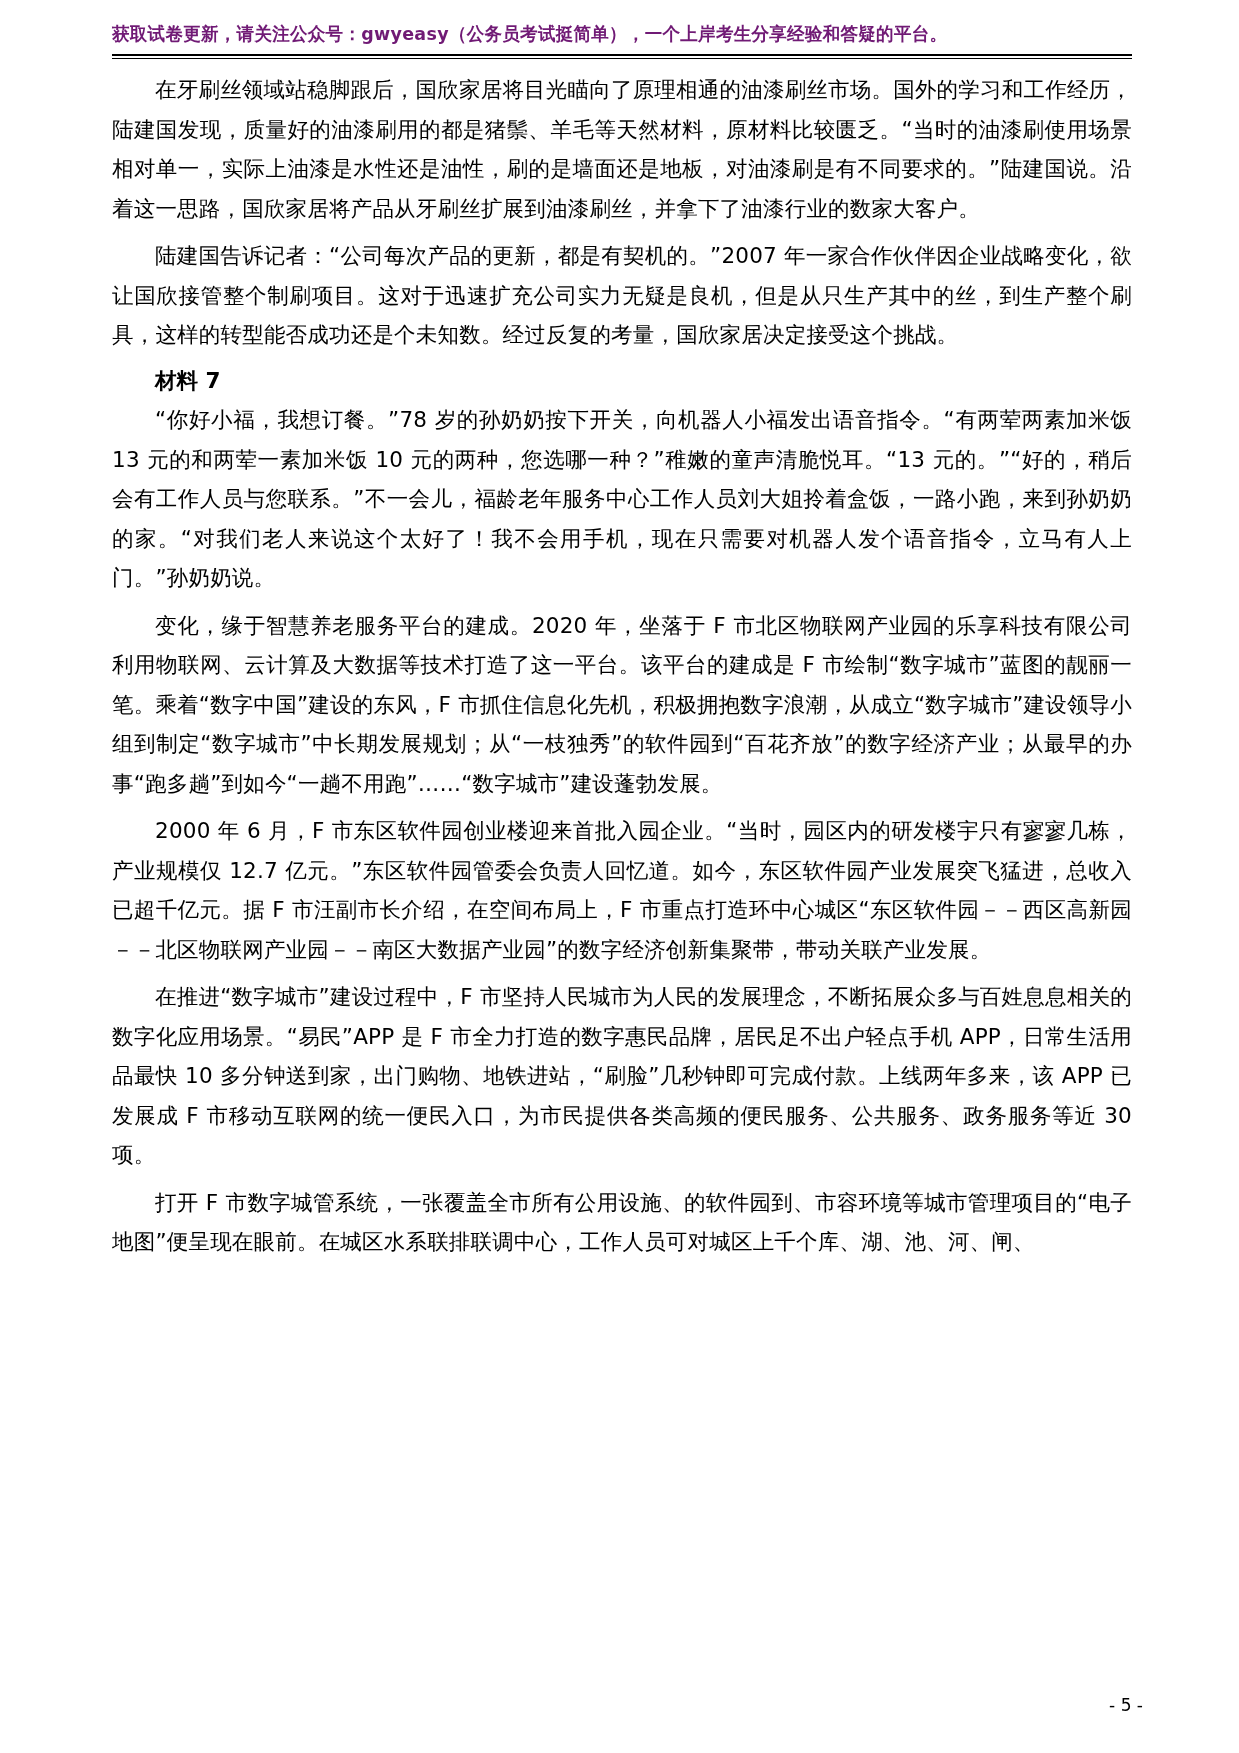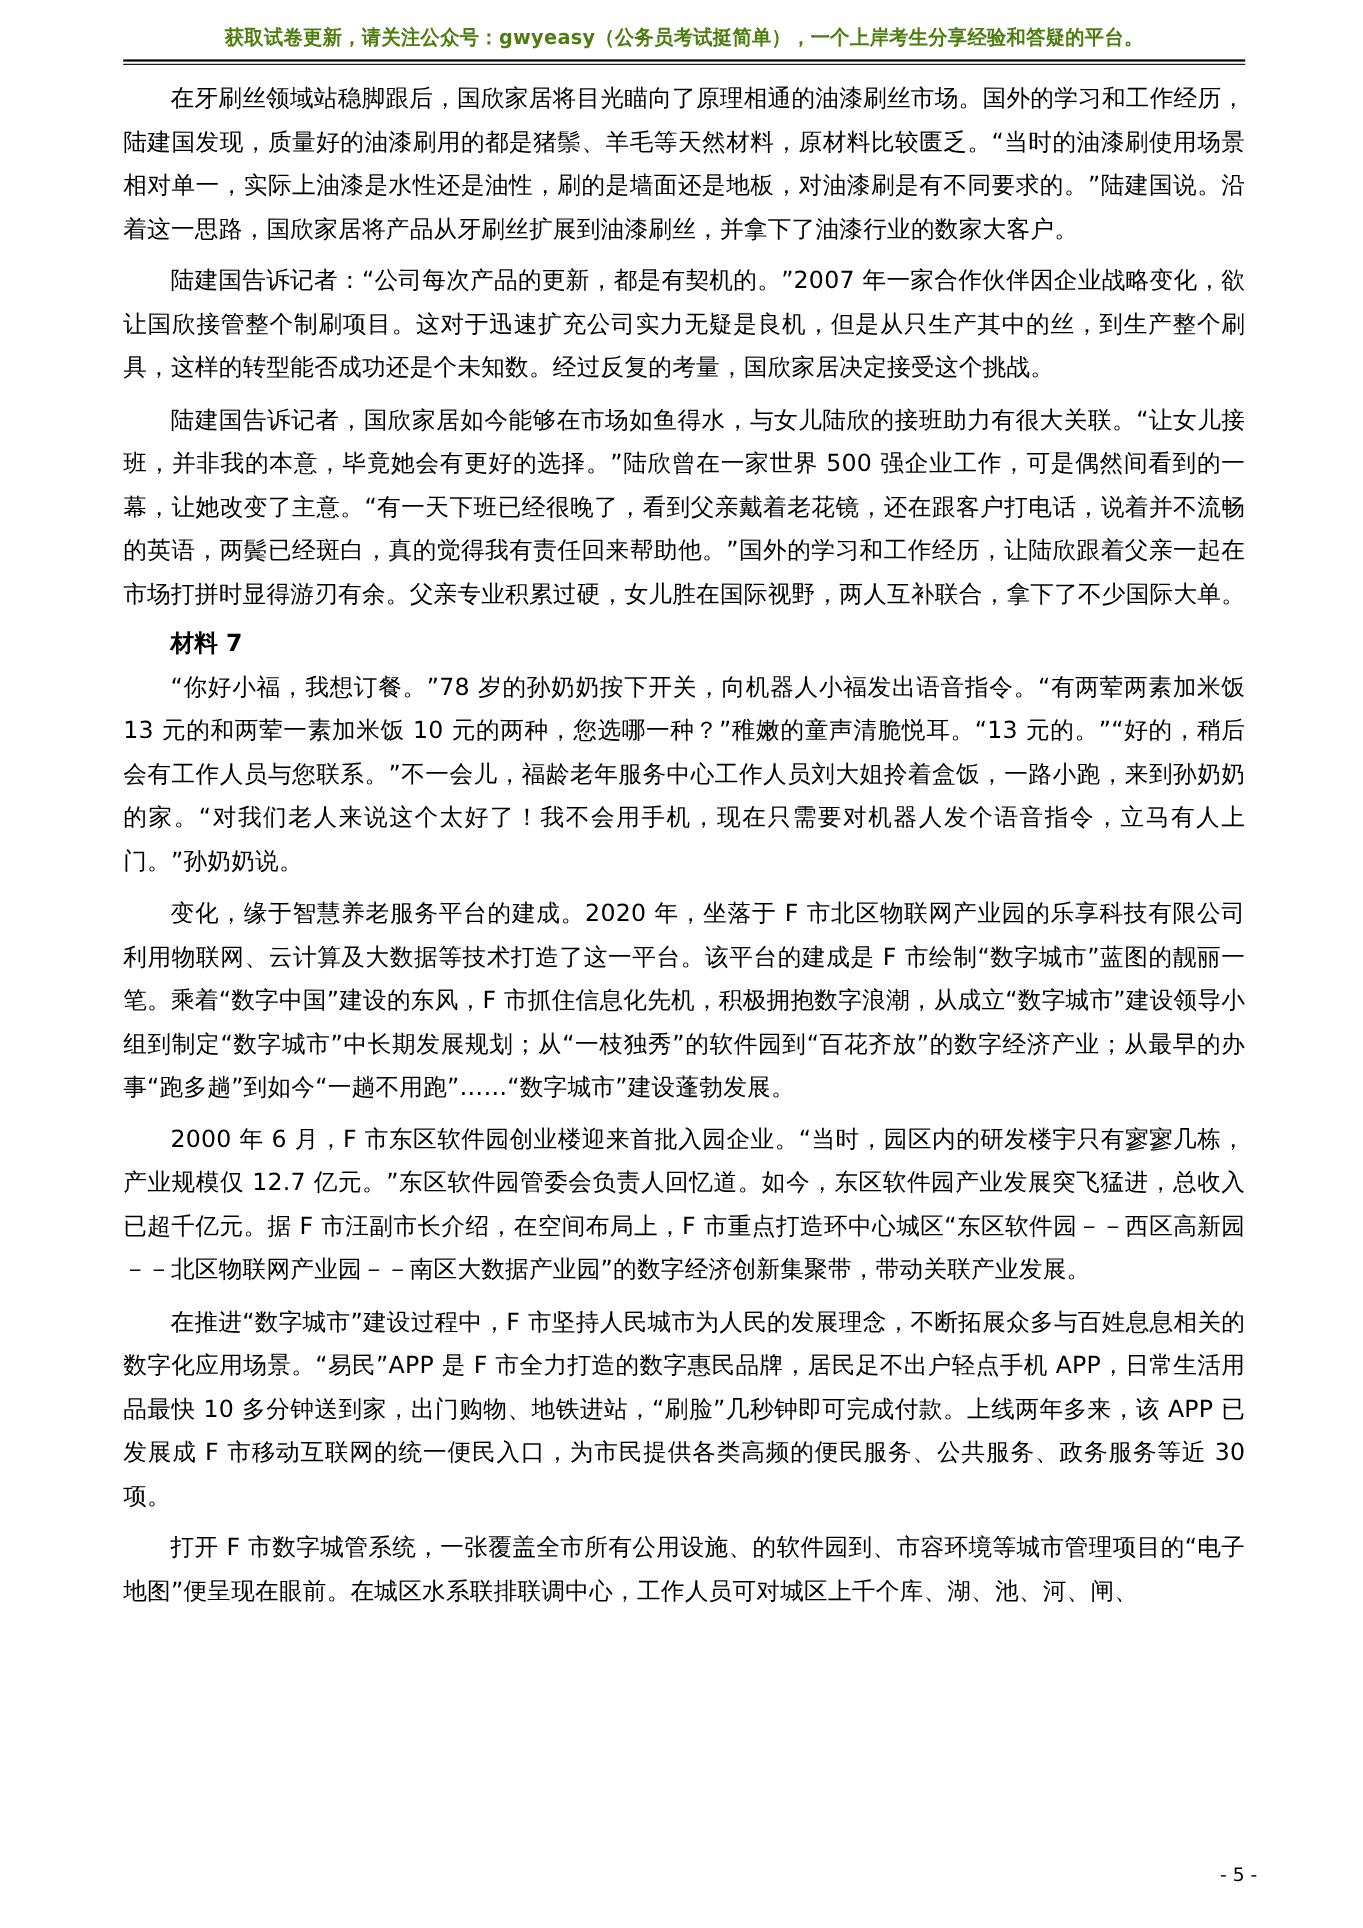--- a/index.html
+++ b/index.html
@@ -21,26 +21,26 @@
   }
 
   
   .header-zone {
     position: absolute;
     top: 22px;
     left: 112px;
     width: 1020px;
   }
   .header-text {
-    text-align: center;
+    text-align: left;
     font-family: "DejaVu Sans", "Liberation Sans", sans-serif;
     font-size: 17.5px;
     font-weight: bold;
     letter-spacing: 0.3px;
-    color: #4d7c0f;
+    color: #701a75;
     white-space: nowrap;
     transform: scaleY(1.04);
   }
   .header-rule {
     margin-top: 8px;
     border-top: 2.2px solid #000;
     border-bottom: 1.2px solid #000;
     height: 2px;
     box-sizing: content-box;
   }
@@ -92,21 +92,20 @@
 
   <div class="header-zone">
     <div class="header-text">获取试卷更新，请关注公众号：gwyeasy（公务员考试挺简单），一个上岸考生分享经验和答疑的平台。</div>
     <div class="header-rule"></div>
   </div>
 
   <div class="body-zone">
 
     <p class="para">在牙刷丝领域站稳脚跟后，国欣家居将目光瞄向了原理相通的油漆刷丝市场。国外的学习和工作经历，陆建国发现，质量好的油漆刷用的都是猪鬃、羊毛等天然材料，原材料比较匮乏。“当时的油漆刷使用场景相对单一，实际上油漆是水性还是油性，刷的是墙面还是地板，对油漆刷是有不同要求的。”陆建国说。沿着这一思路，国欣家居将产品从牙刷丝扩展到油漆刷丝，并拿下了油漆行业的数家大客户。</p>
     <p class="para">陆建国告诉记者：“公司每次产品的更新，都是有契机的。”2007 年一家合作伙伴因企业战略变化，欲让国欣接管整个制刷项目。这对于迅速扩充公司实力无疑是良机，但是从只生产其中的丝，到生产整个刷具，这样的转型能否成功还是个未知数。经过反复的考量，国欣家居决定接受这个挑战。</p>
-    <p class="para">陆建国告诉记者，国欣家居如今能够在市场如鱼得水，与女儿陆欣的接班助力有很大关联。“让女儿接班，并非我的本意，毕竟她会有更好的选择。”陆欣曾在一家世界 500 强企业工作，可是偶然间看到的一幕，让她改变了主意。“有一天下班已经很晚了，看到父亲戴着老花镜，还在跟客户打电话，说着并不流畅的英语，两鬓已经斑白，真的觉得我有责任回来帮助他。”国外的学习和工作经历，让陆欣跟着父亲一起在市场打拼时显得游刃有余。父亲专业积累过硬，女儿胜在国际视野，两人互补联合，拿下了不少国际大单。</p>
 
     <h3 class="section-heading">材料 7</h3>
 
     <p class="para">“你好小福，我想订餐。”78 岁的孙奶奶按下开关，向机器人小福发出语音指令。“有两荤两素加米饭 13 元的和两荤一素加米饭 10 元的两种，您选哪一种？”稚嫩的童声清脆悦耳。“13 元的。”“好的，稍后会有工作人员与您联系。”不一会儿，福龄老年服务中心工作人员刘大姐拎着盒饭，一路小跑，来到孙奶奶的家。“对我们老人来说这个太好了！我不会用手机，现在只需要对机器人发个语音指令，立马有人上门。”孙奶奶说。</p>
     <p class="para">变化，缘于智慧养老服务平台的建成。2020 年，坐落于 F 市北区物联网产业园的乐享科技有限公司利用物联网、云计算及大数据等技术打造了这一平台。该平台的建成是 F 市绘制“数字城市”蓝图的靓丽一笔。乘着“数字中国”建设的东风，F 市抓住信息化先机，积极拥抱数字浪潮，从成立“数字城市”建设领导小组到制定“数字城市”中长期发展规划；从“一枝独秀”的软件园到“百花齐放”的数字经济产业；从最早的办事“跑多趟”到如今“一趟不用跑”……“数字城市”建设蓬勃发展。</p>
     <p class="para">2000 年 6 月，F 市东区软件园创业楼迎来首批入园企业。“当时，园区内的研发楼宇只有寥寥几栋，产业规模仅 12.7 亿元。”东区软件园管委会负责人回忆道。如今，东区软件园产业发展突飞猛进，总收入已超千亿元。据 F 市汪副市长介绍，在空间布局上，F 市重点打造环中心城区“东区软件园－－西区高新园－－北区物联网产业园－－南区大数据产业园”的数字经济创新集聚带，带动关联产业发展。</p>
     <p class="para">在推进“数字城市”建设过程中，F 市坚持人民城市为人民的发展理念，不断拓展众多与百姓息息相关的数字化应用场景。“易民”APP 是 F 市全力打造的数字惠民品牌，居民足不出户轻点手机 APP，日常生活用品最快 10 多分钟送到家，出门购物、地铁进站，“刷脸”几秒钟即可完成付款。上线两年多来，该 APP 已发展成 F 市移动互联网的统一便民入口，为市民提供各类高频的便民服务、公共服务、政务服务等近 30 项。</p>
     <p class="para">打开 F 市数字城管系统，一张覆盖全市所有公用设施、的软件园到、市容环境等城市管理项目的“电子地图”便呈现在眼前。在城区水系联排联调中心，工作人员可对城区上千个库、湖、池、河、闸、</p>
 
   </div>

